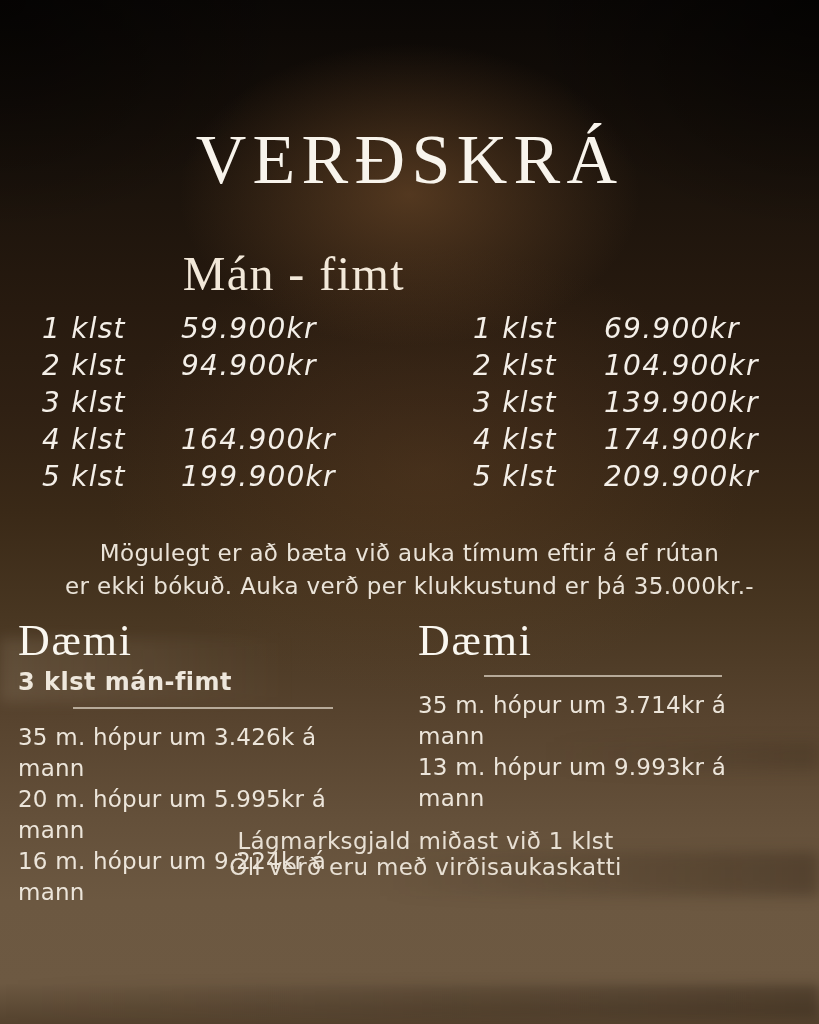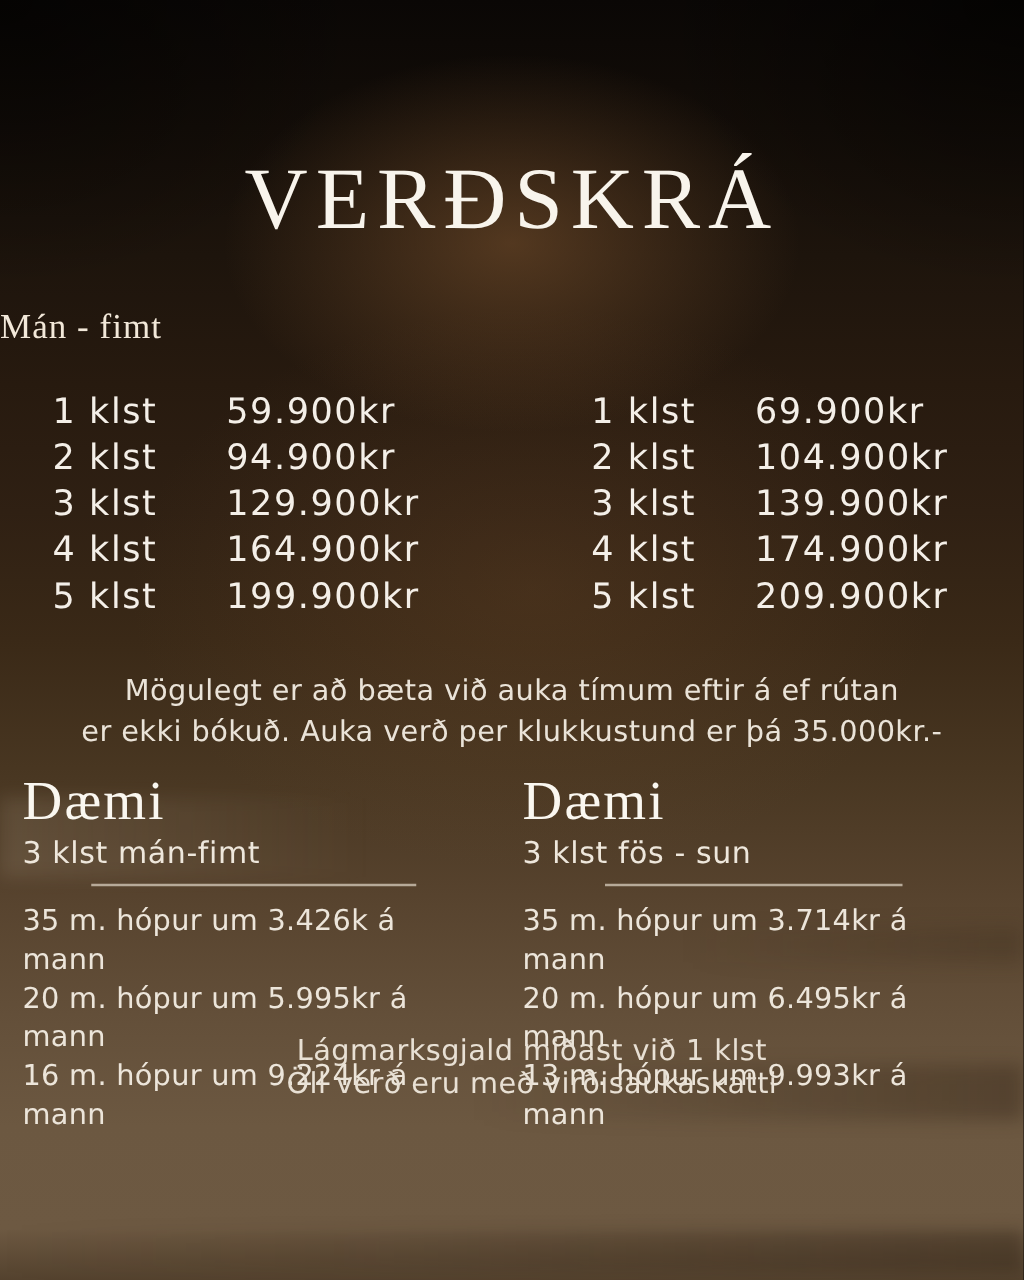--- a/index.html
+++ b/index.html
@@ -25,47 +25,47 @@
     background:linear-gradient(270deg, rgba(35,22,10,.30), rgba(35,22,10,0) 88%);}
   .streak.s4{top:984px;left:0;width:100%;height:34px;filter:blur(6px);
     background:linear-gradient(270deg, rgba(28,17,8,.30), rgba(28,17,8,.12) 55%, rgba(28,17,8,0));}
 
   .title{
     position:absolute;top:120px;left:0;width:100%;text-align:center;
     font-family:"Liberation Serif",serif;font-weight:300;font-size:70px;
     letter-spacing:.09em;color:#f8f4ec;
   }
   .col-header{
-    position:absolute;top:246px;width:405px;text-align:left;
-    font-family:"Liberation Serif",serif;font-size:28px;color:#f2e8d9;
+    position:absolute;top:246px;width:405px;text-align:right;
+    font-family:"Liberation Serif",serif;font-size:48px;color:#f2e8d9;
     letter-spacing:.03em;
   }
   .col-header.left{left:0;}
   .col-header.right{left:400px;}
 
-  .price-col{position:absolute;top:315px;font-size:28px;color:#f4efe8;letter-spacing:.045em;}
+  .price-col{position:absolute;top:315px;font-size:28px;color:#f4efe8;letter-spacing:.045em;font-style:italic;}
   .price-col.left{left:42px;}
   .price-col.right{left:473px;}
   .price-row{display:flex;margin-bottom:9px;line-height:28px;}
   .price-col.left  .hours{width:139px;}
   .price-col.right .hours{width:131px;}
 
   .note{
     position:absolute;top:537px;left:0;width:100%;text-align:center;
     font-size:23px;line-height:33px;color:#eae3d8;letter-spacing:.015em;
   }
 
   .example{position:absolute;top:618px;width:370px;text-align:left;}
   .example.left{left:18px;}
   .example.right{left:418px;}
   .example .heading{
     font-family:"Liberation Serif",serif;font-size:44px;line-height:46px;
     color:#faf7f0;letter-spacing:.04em;
   }
-  .example .subheading{font-size:24px;line-height:28px;margin-top:4px;color:#eee7dc;letter-spacing:.02em;}
+  .example .subheading{font-size:24px;line-height:28px;margin-top:4px;color:#eee7dc;letter-spacing:.02em;font-weight:bold;}
   .example .rule{height:2px;margin:11px auto 0 auto;background:#b7aa99;}
   .example.left  .rule{width:260px;}
   .example.right .rule{width:238px;}
   .example .rows{margin-top:13px;font-size:23px;line-height:31px;color:#ece5da;letter-spacing:.01em;}
 
   .footer{
     position:absolute;top:828px;left:16px;width:100%;text-align:center;
     font-size:23px;line-height:26px;color:#e8e0d4;letter-spacing:.015em;
   }
 
@@ -90,21 +90,20 @@
     <div class="price-row">
       <span class="hours">1 klst</span>
       <span class="price">59.900kr</span>
     </div>
     <div class="price-row">
       <span class="hours">2 klst</span>
       <span class="price">94.900kr</span>
     </div>
     <div class="price-row">
       <span class="hours">3 klst</span>
-      <span class="price">129.900kr</span>
     </div>
     <div class="price-row">
       <span class="hours">4 klst</span>
       <span class="price">164.900kr</span>
     </div>
     <div class="price-row">
       <span class="hours">5 klst</span>
       <span class="price">199.900kr</span>
     </div>
   </div>
@@ -143,25 +142,23 @@
     <div class="rule"></div>
     <div class="rows">
       <div>35 m. hópur um 3.426k á mann</div>
       <div>20 m. hópur um 5.995kr á mann</div>
       <div>16 m. hópur um 9.224kr á mann</div>
     </div>
   </div>
 
   <div class="example right">
     <div class="heading">Dæmi</div>
-    <div class="subheading">3 klst fös - sun</div>
     <div class="rule"></div>
     <div class="rows">
       <div>35 m. hópur um 3.714kr á mann</div>
-      <div>20 m. hópur um 6.495kr á mann</div>
       <div>13 m. hópur um 9.993kr á mann</div>
     </div>
   </div>
 
   <div class="footer">
     <div>Lágmarksgjald miðast við 1 klst</div>
     <div>Öll verð eru með virðisaukaskatti</div>
   </div>
 
 

